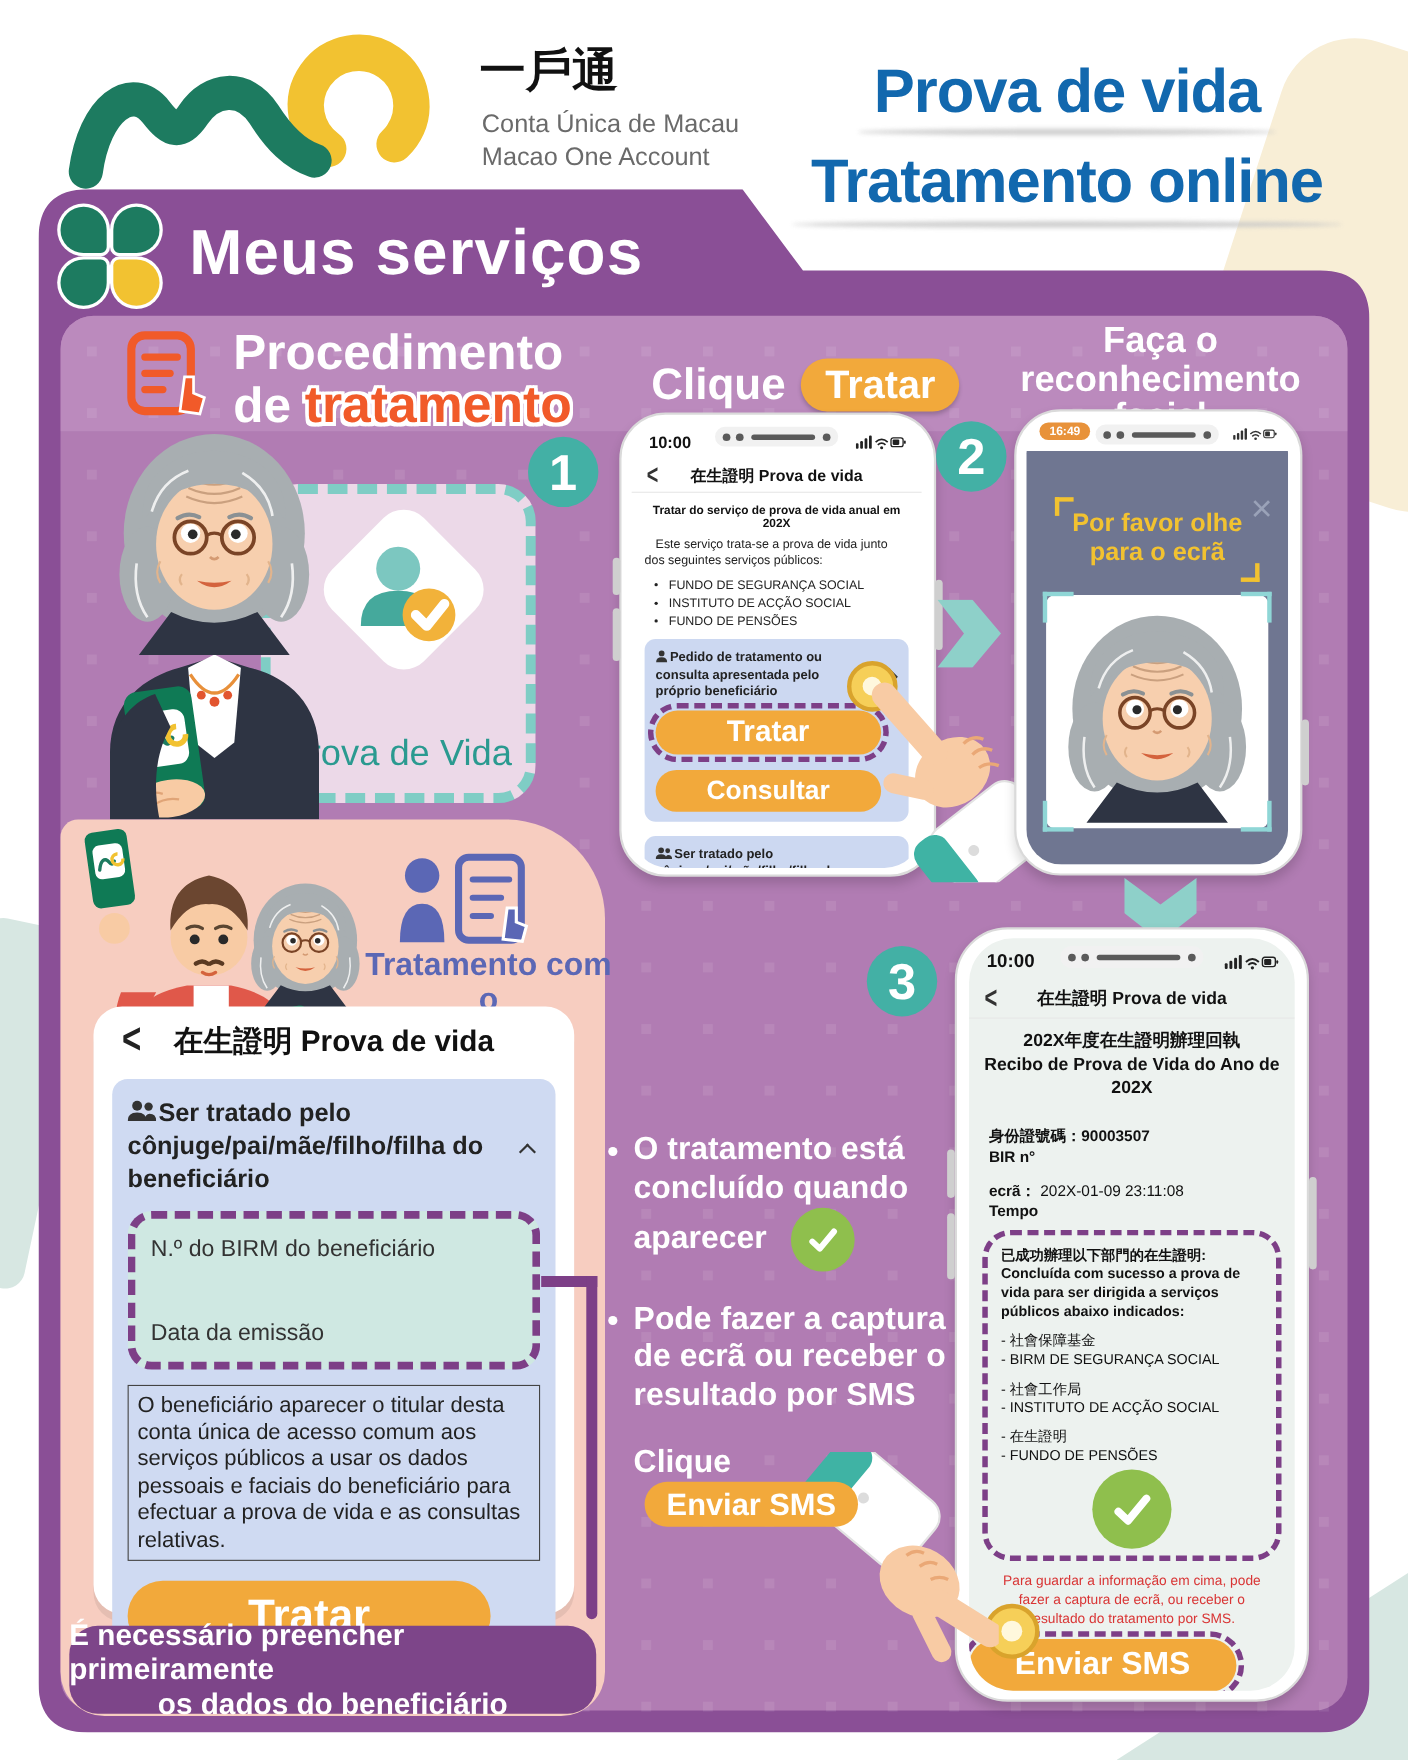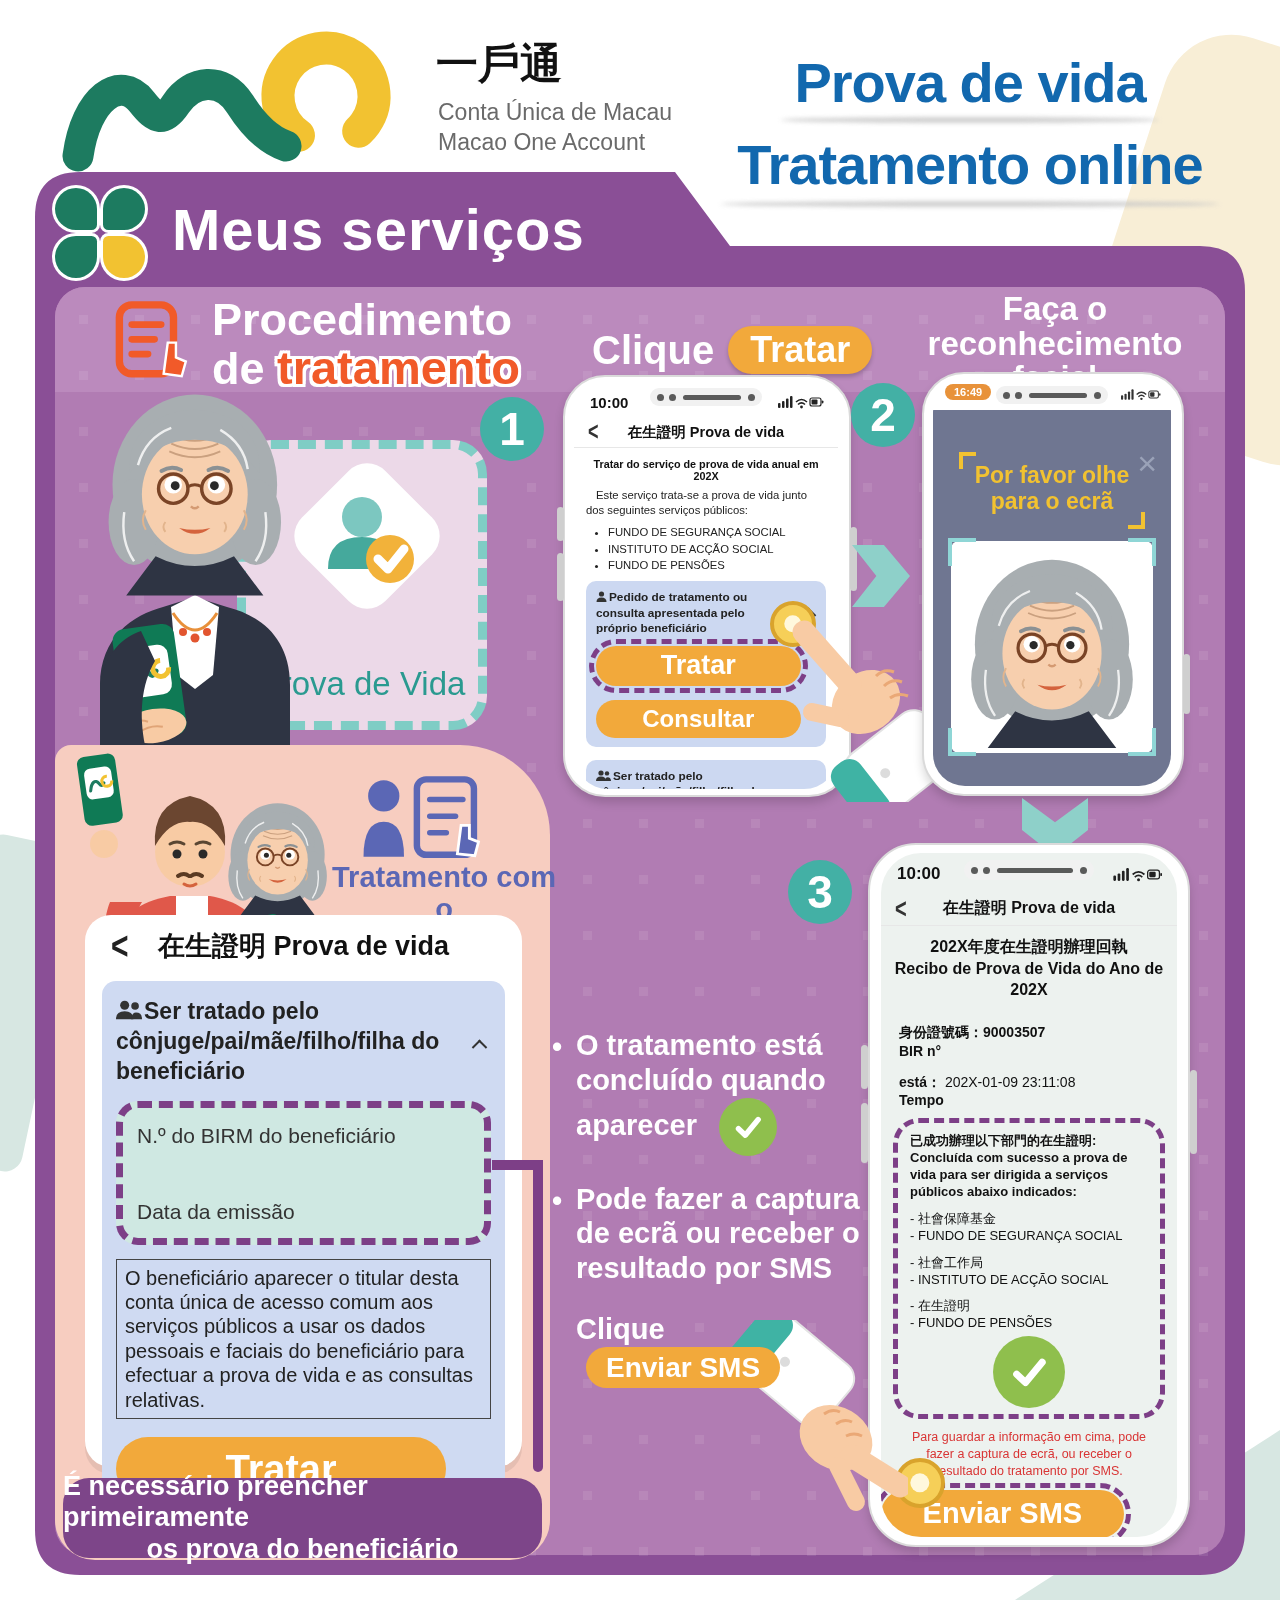--- a/index.html
+++ b/index.html
@@ -918,29 +918,29 @@
       </div>
       <div class="p3-title">
         <div>202X年度在生證明辦理回執</div>
         <div>Recibo de Prova de Vida do Ano de 202X</div>
       </div>
       <div class="p3-block" style="margin-top:22px">
         <div><span class="p3-label">身份證號碼：</span><span class="p3-label">90003507</span></div>
         <div class="p3-label">BIR n°</div>
       </div>
       <div class="p3-block" style="margin-top:12px">
-        <div><span class="p3-label">está：</span> <span>202X-01-09 23:11:08</span></div>
+        <div><span class="p3-label">ecrã：</span> <span>202X-01-09 23:11:08</span></div>
         <div class="p3-label">Tempo</div>
       </div>
       <div class="p3-dashed">
         <div class="p3-label">已成功辦理以下部門的在生證明:</div>
         <div class="p3-label">Concluída com sucesso a prova de vida para ser dirigida a serviços públicos abaixo indicados:</div>
         <div style="margin-top:10px">
           <div>- 社會保障基金</div>
-            <div>- FUNDO DE SEGURANÇA SOCIAL</div>
+            <div>- BIRM DE SEGURANÇA SOCIAL</div>
           </div>
         <div style="margin-top:10px">
           <div>- 社會工作局</div>
             <div>- INSTITUTO DE ACÇÃO SOCIAL</div>
           </div>
         <div style="margin-top:10px">
           <div>- 在生證明</div>
             <div>- FUNDO DE PENSÕES</div>
           </div>
         <div style="text-align:center;margin-top:4px">
@@ -1056,16 +1056,16 @@
           <span>Tratar</span>
         </div>
     </div>
   </div>
 
   <div class="abs connector-h"></div>
   <div class="abs connector-v"></div>
 
   <div class="abs purple-banner">
     <div>É necessário preencher primeiramente</div>
-    <div>os prova do beneficiário</div>
+    <div>os dados do beneficiário</div>
   </div>
 
 </div>
 
 </body></html>

